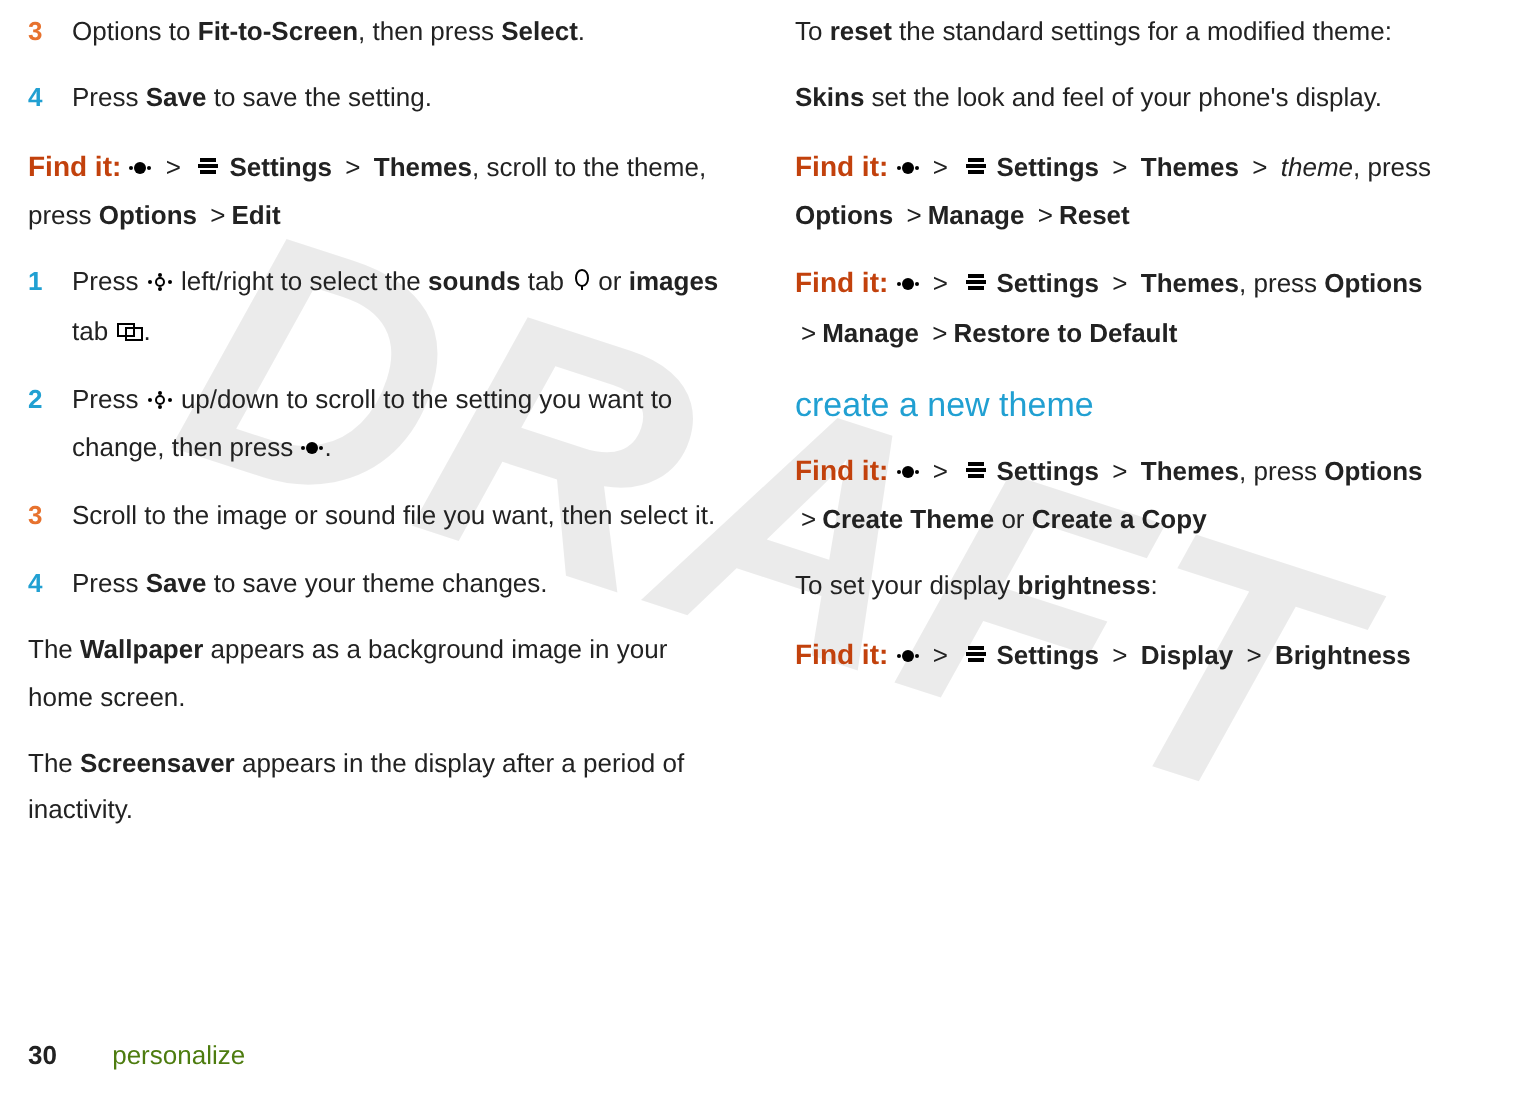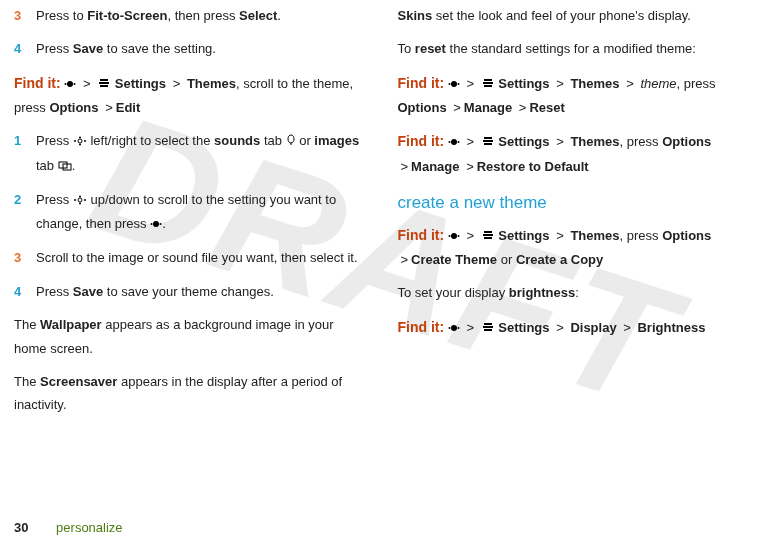--- a/index.html
+++ b/index.html
@@ -67,21 +67,21 @@
 
 <div class="watermark">DRAFT</div>
 
 <div class="page">
 
   <div class="col">
 
     <div class="step">
       <div class="stepnum c1">3</div>
       <div class="body">
-        <span>Press to </span><span class="condensed">Fit-to-Screen</span><span>, then press </span><span class="condensed">Select</span><span>.</span>
+        <span>Options to </span><span class="condensed">Fit-to-Screen</span><span>, then press </span><span class="condensed">Select</span><span>.</span>
       </div>
     </div>
 
     <div class="step">
       <div class="stepnum c2">4</div>
       <div class="body">
         <span>Press </span><span class="condensed">Save</span><span> to save the setting.</span>
       </div>
     </div>
 
@@ -155,25 +155,25 @@
     </p>
 
     <p>
       <span>The </span><span class="condensed">Screensaver</span><span> appears in the display after a period of inactivity.</span>
     </p>
   </div>
 
   <div class="col">
 
     <p>
+      <span>To </span><span class="b">reset</span><span> the standard settings for a modified theme:</span>
+    </p>
+
+    <p>
       <span class="condensed">Skins</span><span> set the look and feel of your phone's display.</span>
-    </p>
-
-    <p>
-      <span>To </span><span class="b">reset</span><span> the standard settings for a modified theme:</span>
     </p>
 
     <div class="findit">
       <span class="lbl">Find it:</span>
       <span class="icon"><svg width="12" height="10" viewBox="0 0 12 10">
             <circle cx="6" cy="5" r="3" fill="#000"></circle>
             <circle cx="1.5" cy="5" r="1" fill="#000"></circle>
             <circle cx="10.5" cy="5" r="1" fill="#000"></circle>
           </svg></span>
       <span class="gt">&gt;</span>

